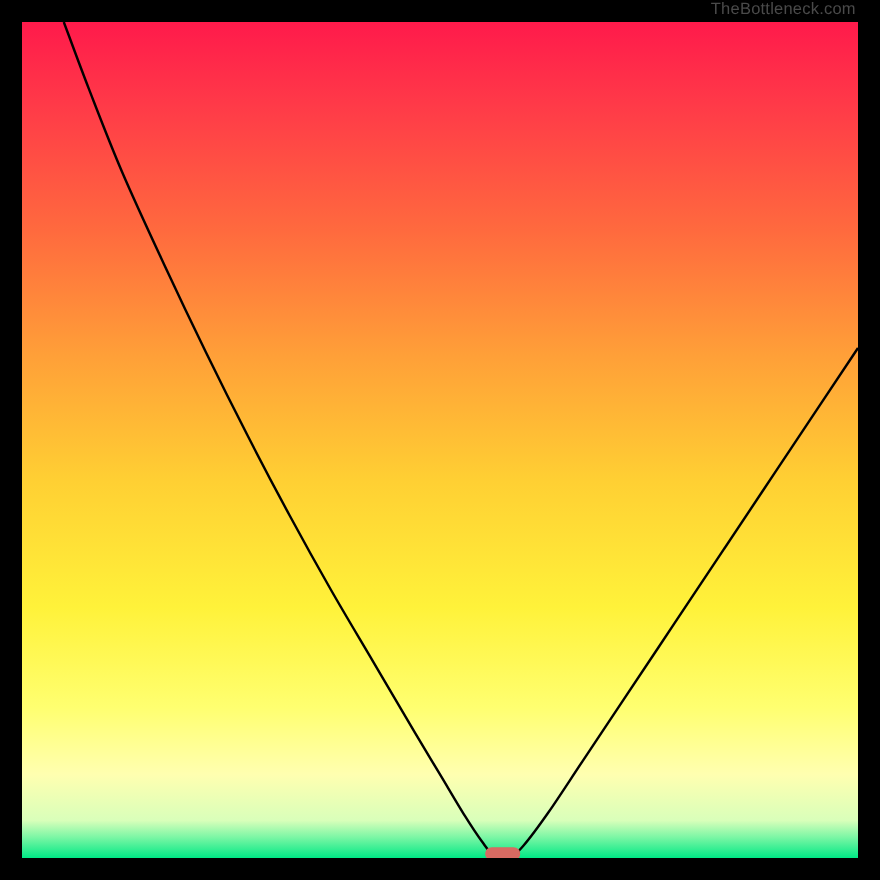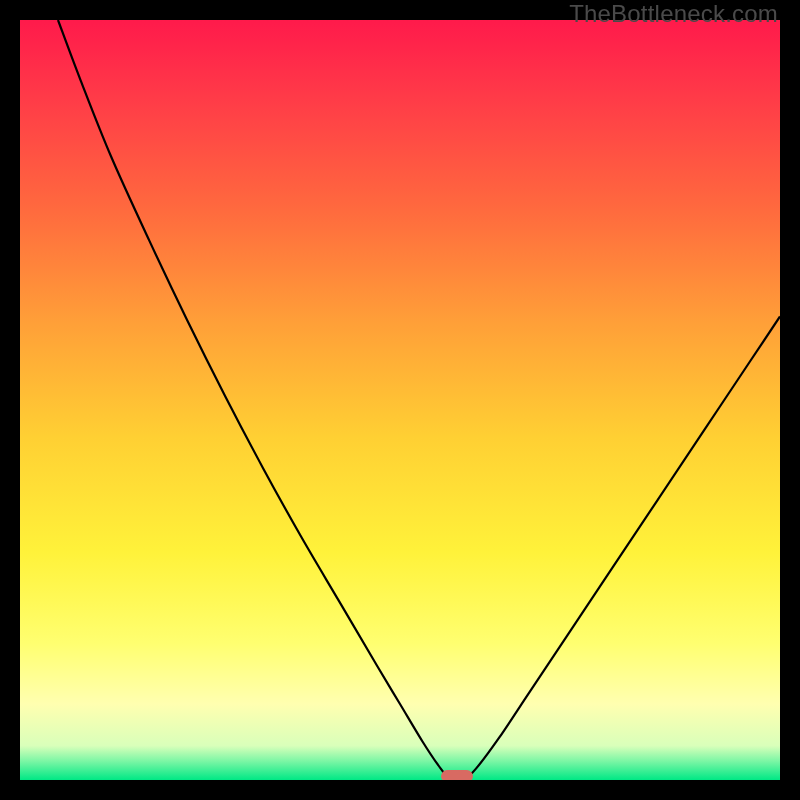--- a/index.html
+++ b/index.html
@@ -22,21 +22,21 @@
     top: 20px;
     width: 760px;
     height: 760px;
     overflow: hidden;
   }
   .watermark {
     position: absolute;
     top: 0px;
     right: 22px;
     font-family: Arial, Helvetica, sans-serif;
-    font-size: 24px;
+    font-size: 15px;
     color: #4a4a4a;
     letter-spacing: 0.2px;
     user-select: none;
   }
 </style>
 </head>
 <body>
 
 <div class="frame">
   <div class="plot-area">

